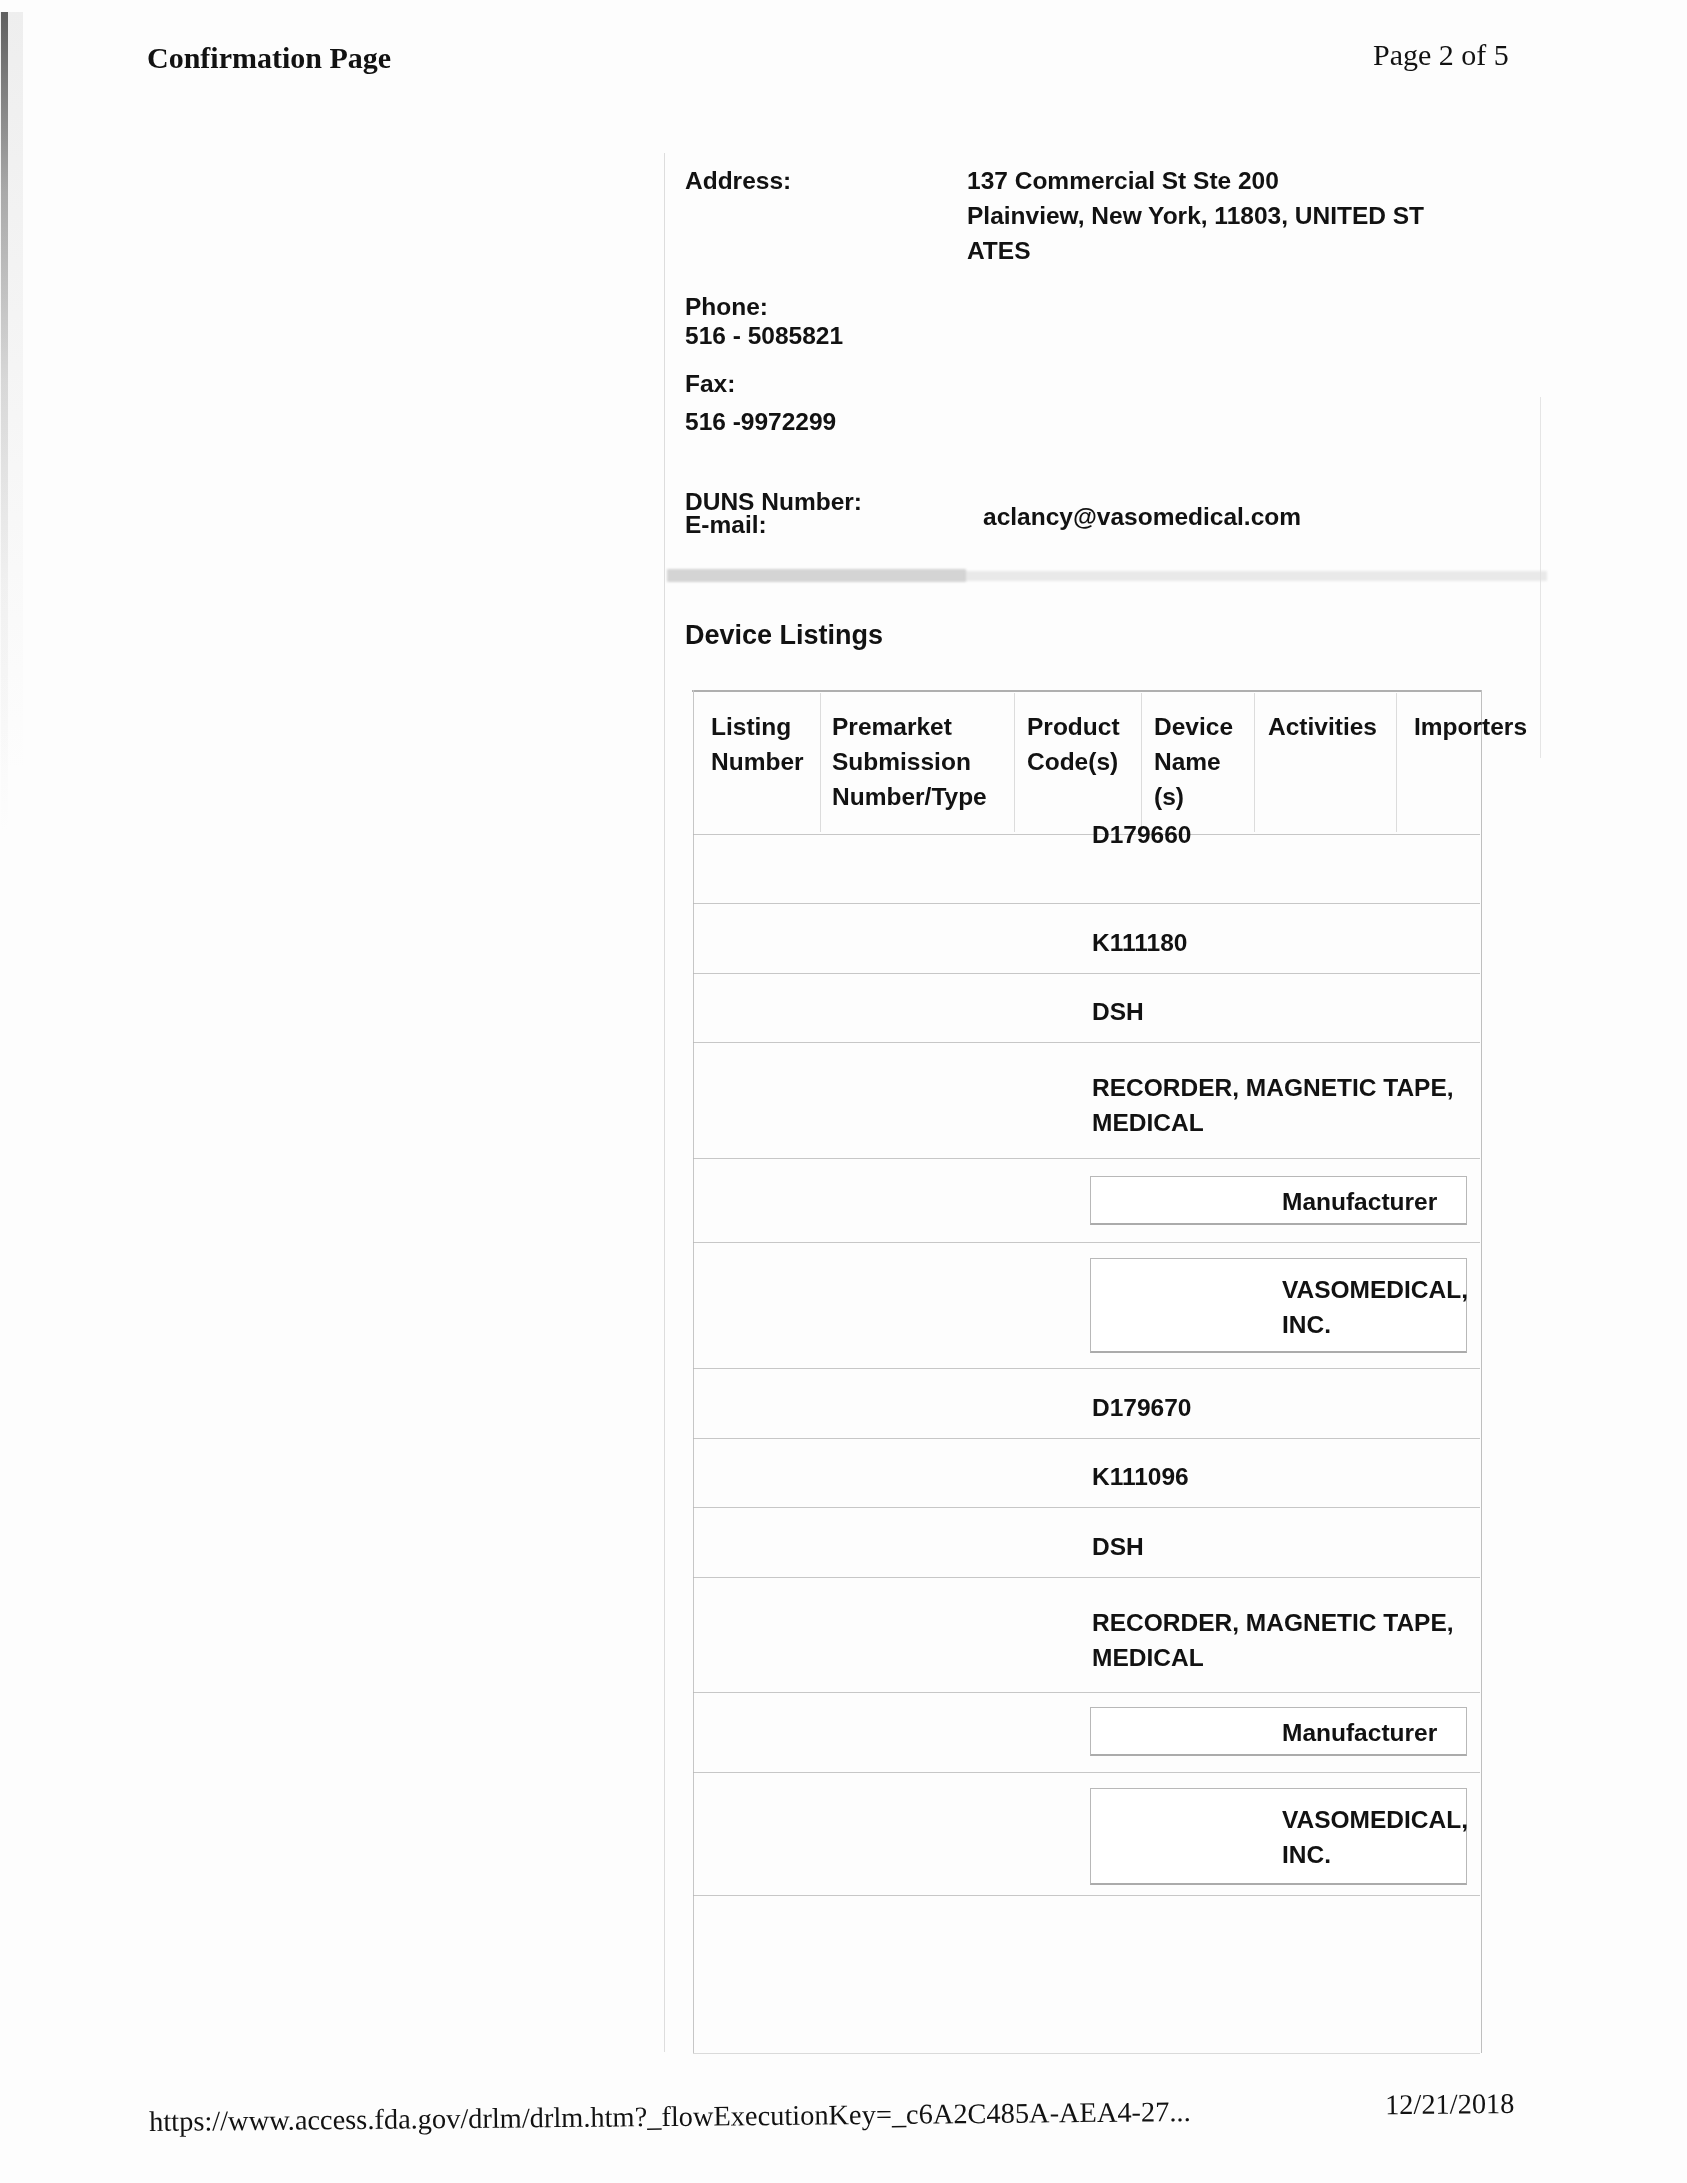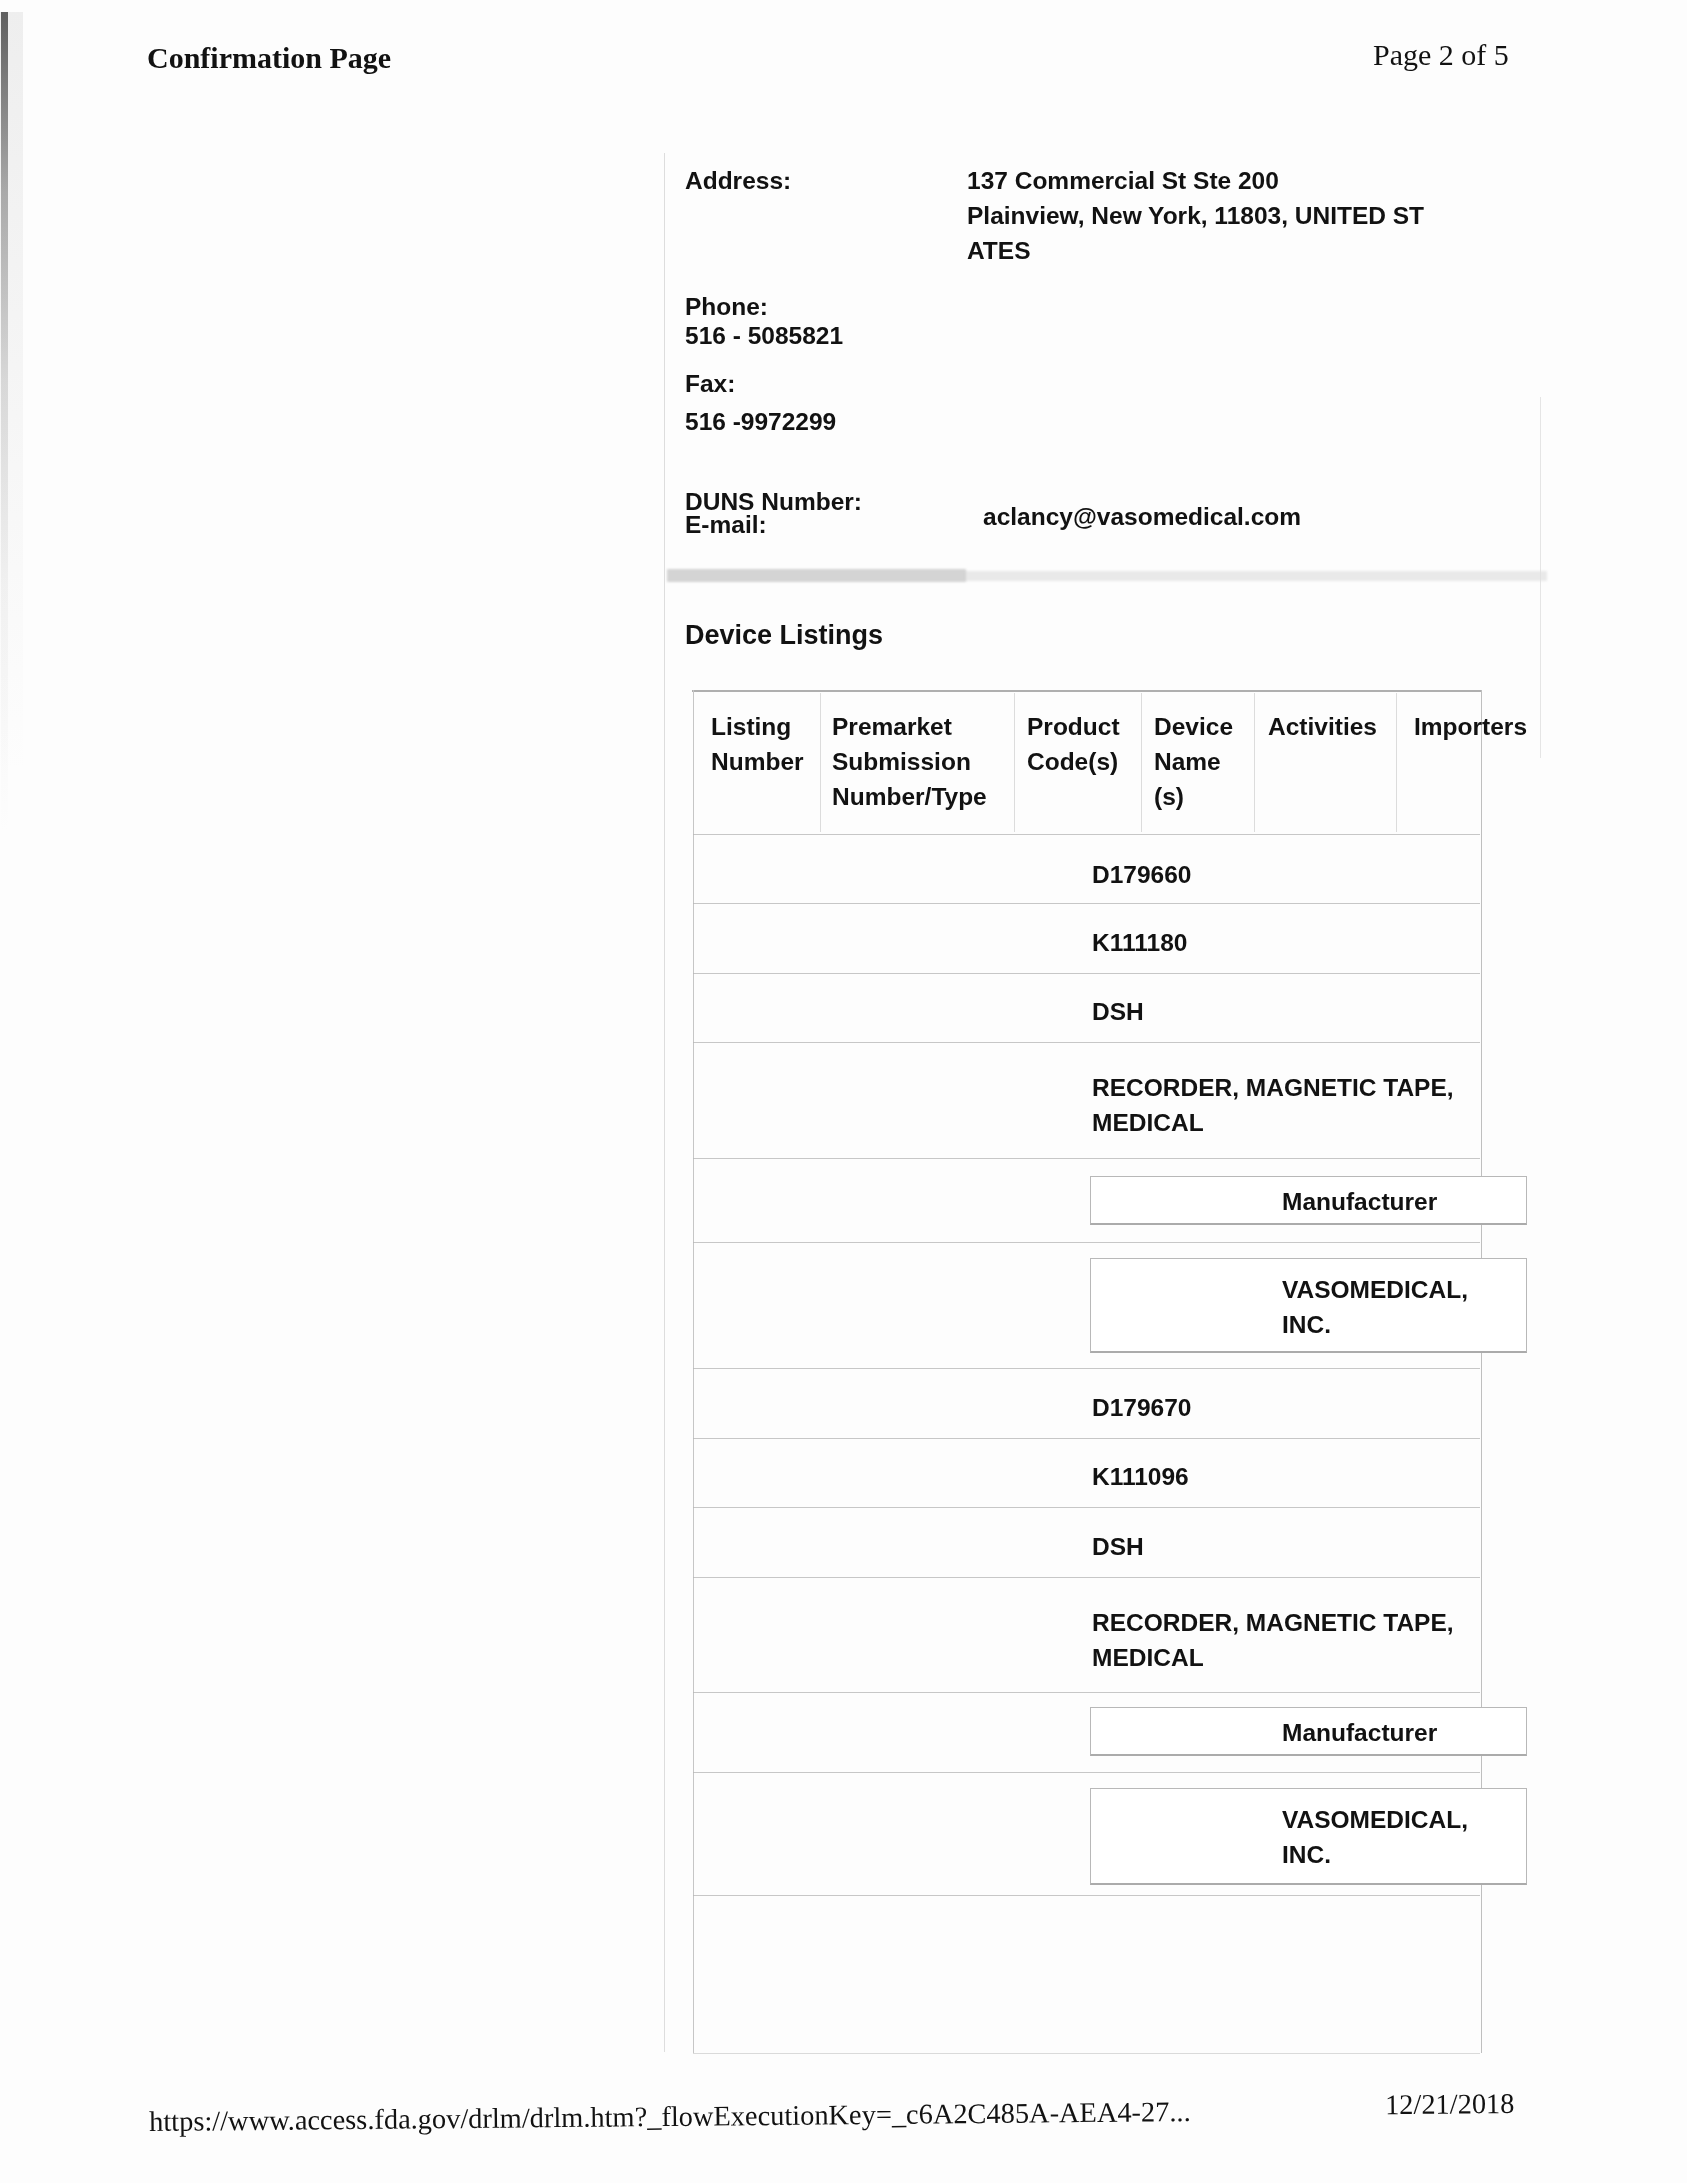--- a/index.html
+++ b/index.html
@@ -17,21 +17,21 @@
   .pre{white-space:pre-line;}
   .t37{font-size:24.5px;line-height:35px;}
   .t41{font-size:27px;line-height:32px;}
   .t46{font-size:30px;line-height:34px;}
   .t43{font-size:28.4px;line-height:33px;}
   
   .hline{position:absolute;height:1.3px;background:#b6b6b6;opacity:.75;filter:blur(0.3px);}
   .vline{position:absolute;width:0.7px;background:#c6c6c6;}
   .vlight{position:absolute;width:0.7px;background:#dcdcdc;}
   .innerbox{
-    position:absolute;left:1090px;width:437px;
+    position:absolute;left:1090px;width:377px;
     background:#fff;
     border:0.7px solid #b8b8b8;
     border-bottom:2px solid #ababab;
     box-sizing:border-box;
   }
   .innerbox .boxtext{position:absolute;left:191px;}
   
   .streak{
     position:absolute;left:1.3px;top:12px;width:6.6px;height:820px;
     background:linear-gradient(to bottom,
@@ -119,21 +119,21 @@
     <div class="hline" style="left:693px;top:1158px;width:787px;"></div>
     <div class="hline" style="left:693px;top:1242px;width:787px;"></div>
     <div class="hline" style="left:693px;top:1368px;width:787px;"></div>
     <div class="hline" style="left:693px;top:1438px;width:787px;"></div>
     <div class="hline" style="left:693px;top:1507px;width:787px;"></div>
     <div class="hline" style="left:693px;top:1577px;width:787px;"></div>
     <div class="hline" style="left:693px;top:1692px;width:787px;"></div>
     <div class="hline" style="left:693px;top:1772px;width:787px;"></div>
     <div class="hline" style="left:693px;top:1895px;width:787px;"></div>
 
-    <div class="abs b t37" style="left:1092px;top:857px;">D179660</div>
+    <div class="abs b t37" style="left:1092px;top:817px;">D179660</div>
     <div class="abs b t37" style="left:1092px;top:925px;">K111180</div>
     <div class="abs b t37" style="left:1092px;top:994px;">DSH</div>
     <div class="abs b t37 pre" style="left:1092px;top:1070px;">RECORDER, MAGNETIC TAPE,
 MEDICAL</div>
 
     <div class="innerbox" style="top:1176px;height:49px;">
       <div class="boxtext b t37" style="top:7.3px;">Manufacturer</div>
     </div>
     <div class="innerbox" style="top:1258px;height:95px;">
       <div class="boxtext b t37 pre" style="top:13.2px;">VASOMEDICAL,

